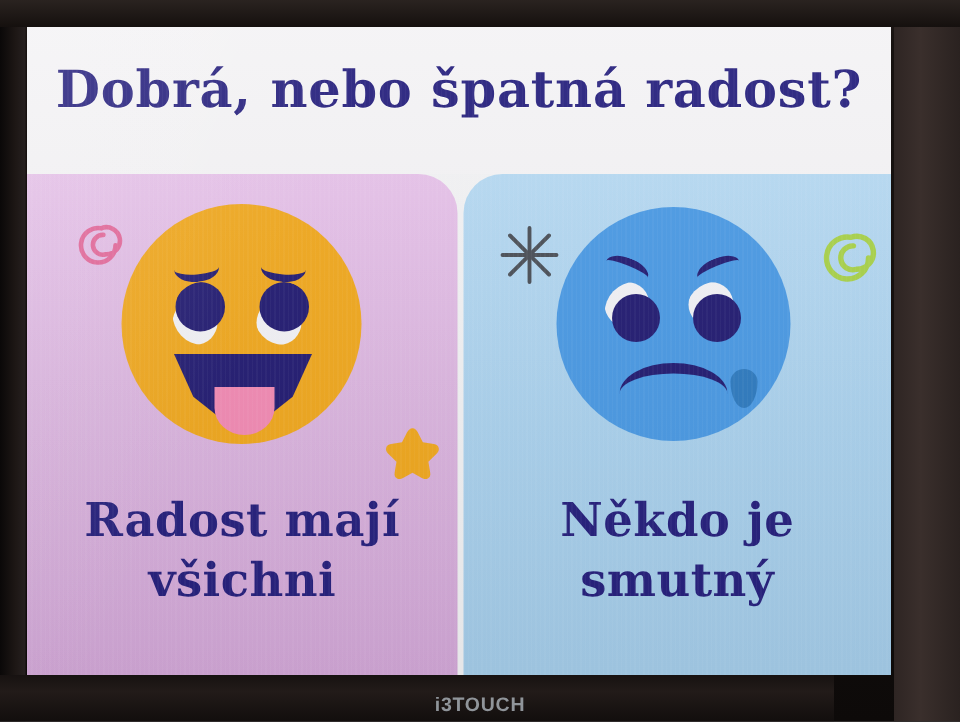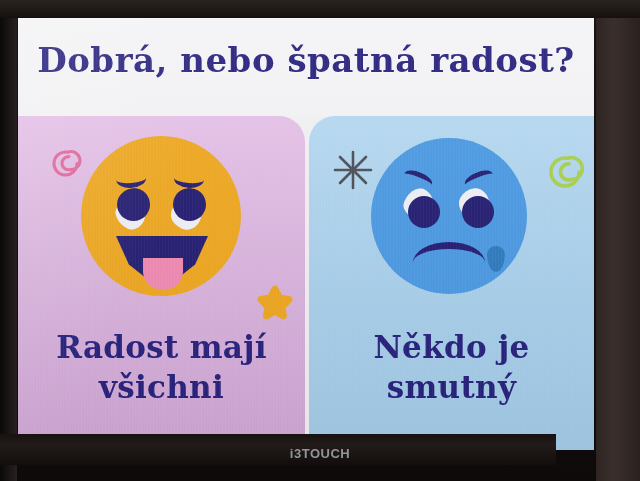--- a/index.html
+++ b/index.html
@@ -38,21 +38,21 @@
     background: linear-gradient(90deg,#2e2523 0%, #3a2f2c 40%, #2a2220 100%);
   }
   #bezel-top {
     position: absolute;
     left: 0; top: 0;
     width: 640px; height: 18px;
     background: linear-gradient(180deg,#2a2320 0%, #15100e 100%);
   }
   #bezel-bottom {
     position: absolute;
-    left: 0; bottom: 16px;
+    left: 0; bottom: 0;
     width: 556px; height: 31px;
     background: linear-gradient(180deg,#171211 0%, #221b19 35%, #120e0d 100%);
   }
   #brand {
     position: absolute;
     left: 0; bottom: 4px;
     width: 640px;
     text-align: center;
     color: #9aa0a6;
     font-family: "Liberation Sans", sans-serif;

